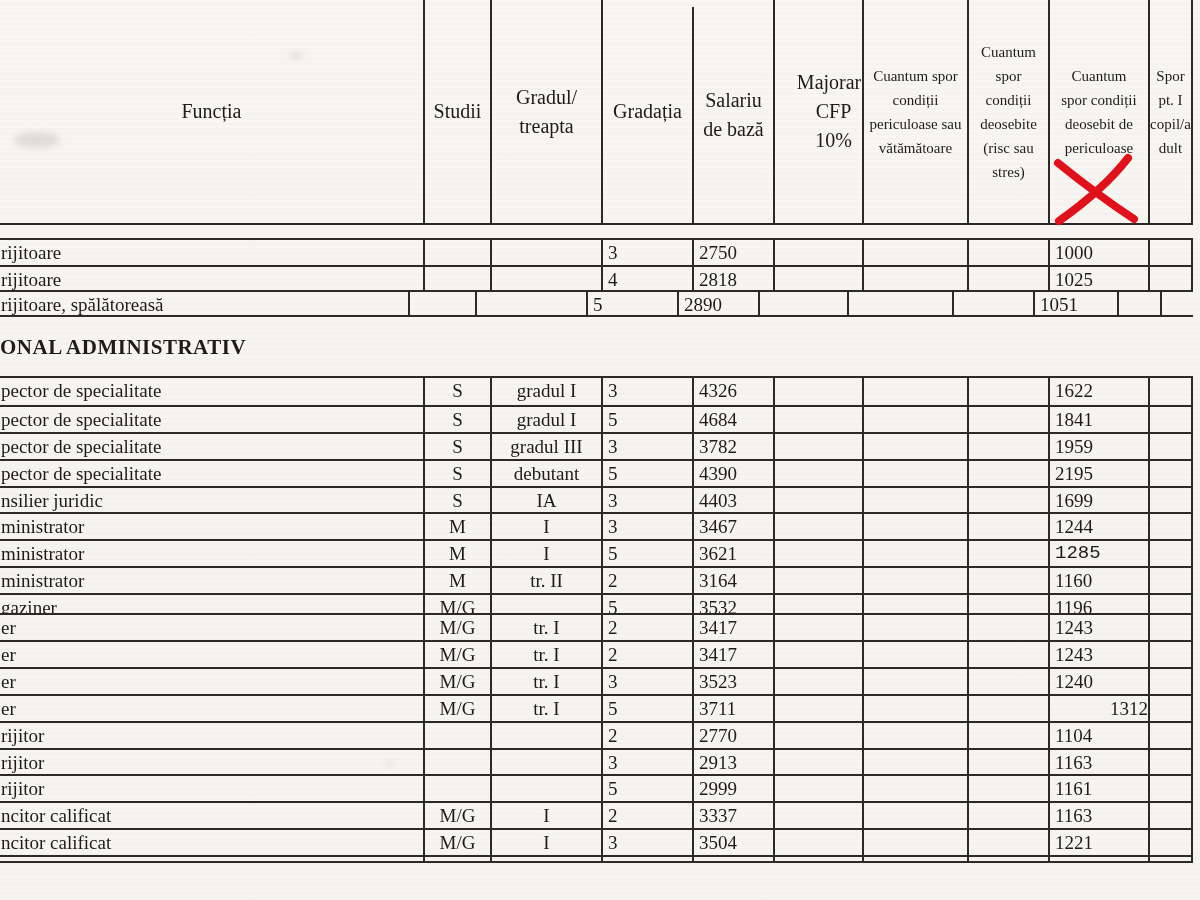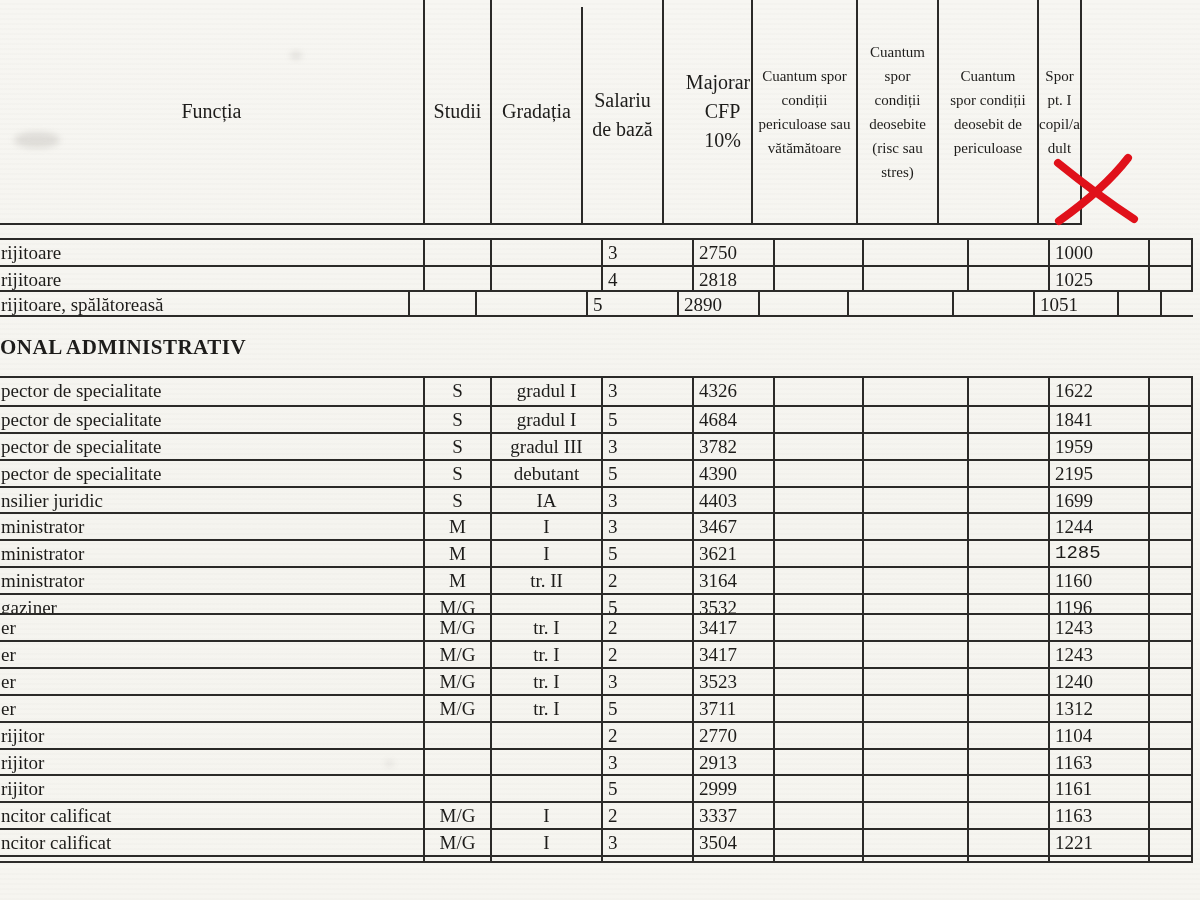--- a/index.html
+++ b/index.html
@@ -63,20 +63,22 @@
 <div class="page">
 
   <div class="smudge s1"></div>
   <div class="smudge s2"></div>
   <div class="smudge s3"></div>
 
   <div class="tbl header-tbl">
     <div class="hrow" id="header-row">
         <div class="hcell" style="width: 423px;">Funcția</div>
         <div class="hcell" style="width: 67px;">Studii</div>
+        <div class="hcell" style="width: 111px;">Gradul/
+treapta</div>
         <div class="hcell" style="width: 91px;">Gradația</div>
         <div class="hcell" style="width: 81px; margin-top: 7px;">Salariu
 de bază</div>
         <div class="hcell" style="width: 89px; padding-left: 30px;">Majorare
 CFP 10%</div>
         <div class="hcell h-small" style="width: 105px;">Cuantum spor
 condiții
 periculoase sau
 vătămătoare</div>
         <div class="hcell h-small" style="width: 81px;">Cuantum
@@ -284,21 +286,21 @@
       </div>
       <div class="row" style="height: 26.9px;">
         <div class="cell c-functia" style="width: 423px;">er</div>
         <div class="cell c-center" style="width: 67px;">M/G</div>
         <div class="cell c-center" style="width: 111px;">tr. I</div>
         <div class="cell c-num" style="width: 91px;">5</div>
         <div class="cell c-num" style="width: 81px;">3711</div>
         <div class="cell c-center" style="width: 89px;"></div>
         <div class="cell c-center" style="width: 105px;"></div>
         <div class="cell c-center" style="width: 81px;"></div>
-        <div class="cell c-num" style="width: 100px;">1312</div>
+        <div class="cell c-num" style="width: 100px; text-align: right;">1312</div>
         <div class="cell c-center" style="width: 45px;"></div>
       </div>
       <div class="row" style="height: 26.9px;">
         <div class="cell c-functia" style="width: 423px;">rijitor</div>
         <div class="cell c-center" style="width: 67px;"></div>
         <div class="cell c-center" style="width: 111px;"></div>
         <div class="cell c-num" style="width: 91px;">2</div>
         <div class="cell c-num" style="width: 81px;">2770</div>
         <div class="cell c-center" style="width: 89px;"></div>
         <div class="cell c-center" style="width: 105px;"></div>

